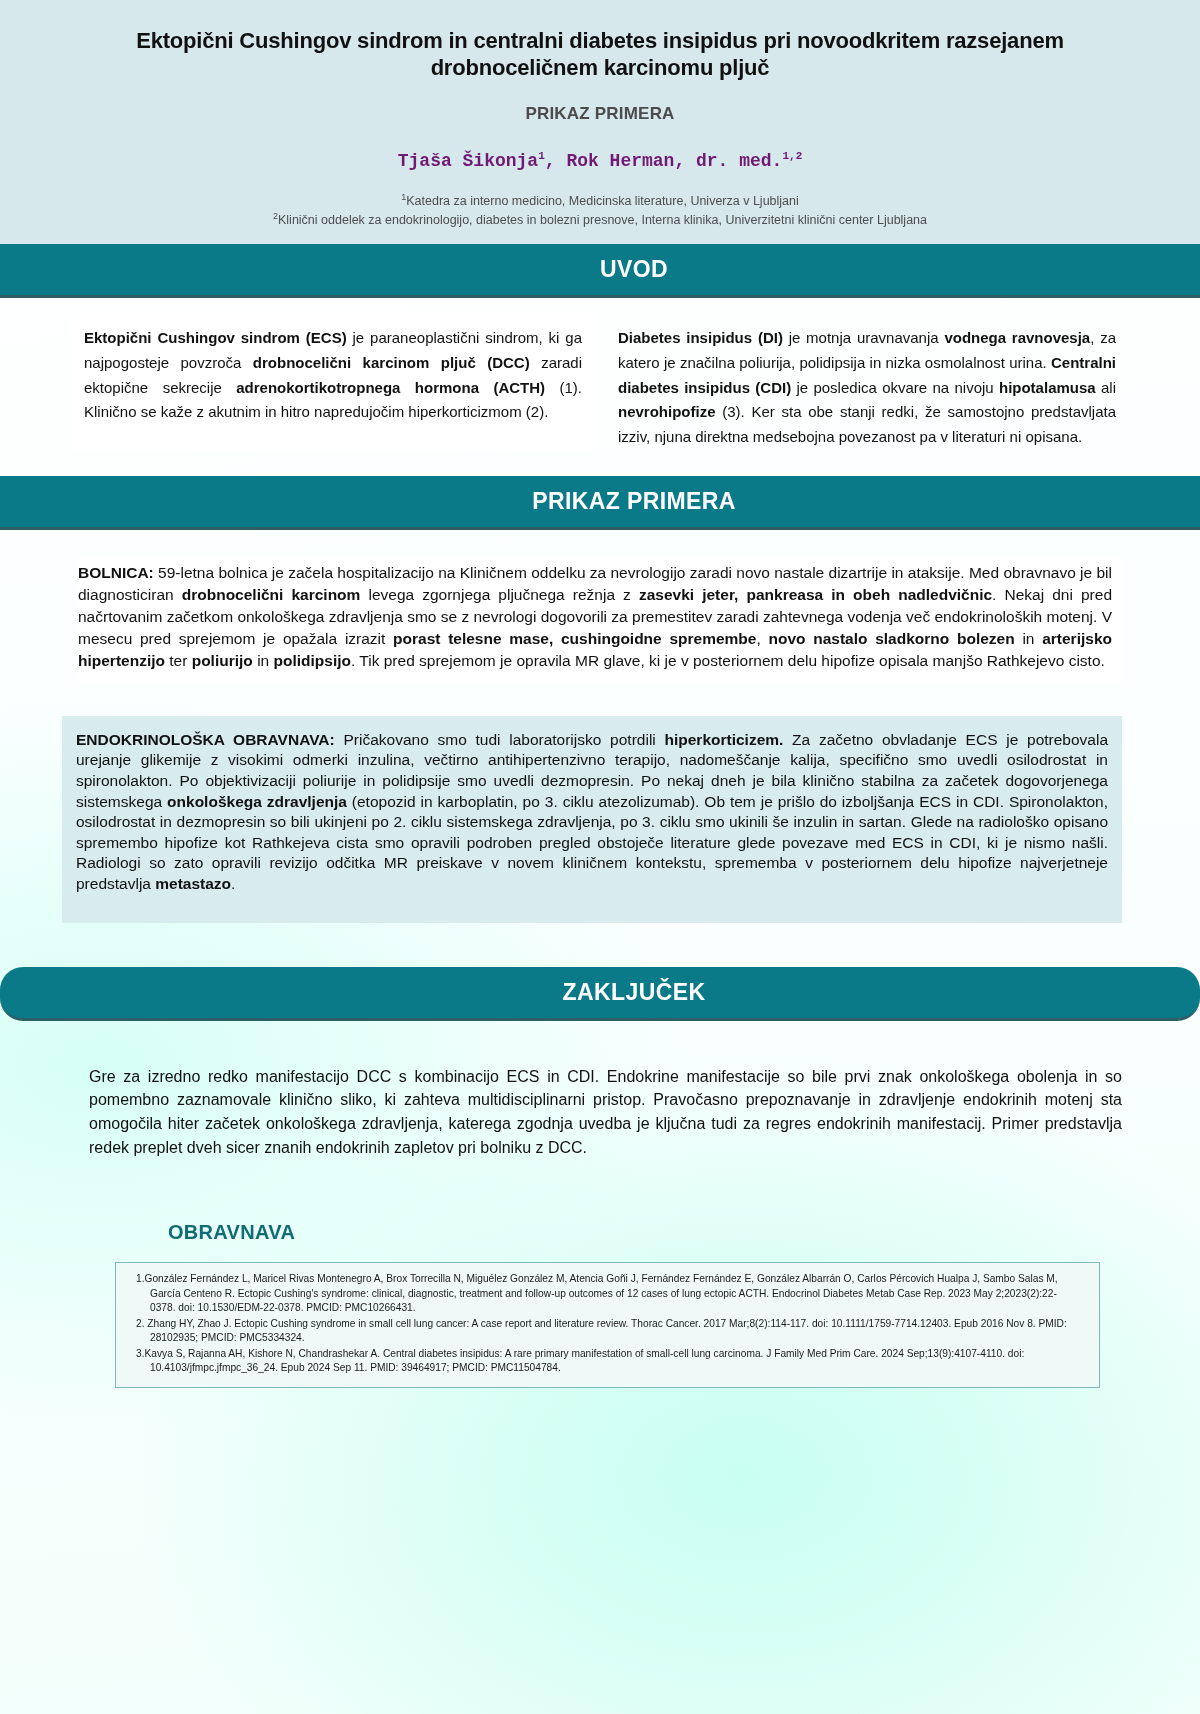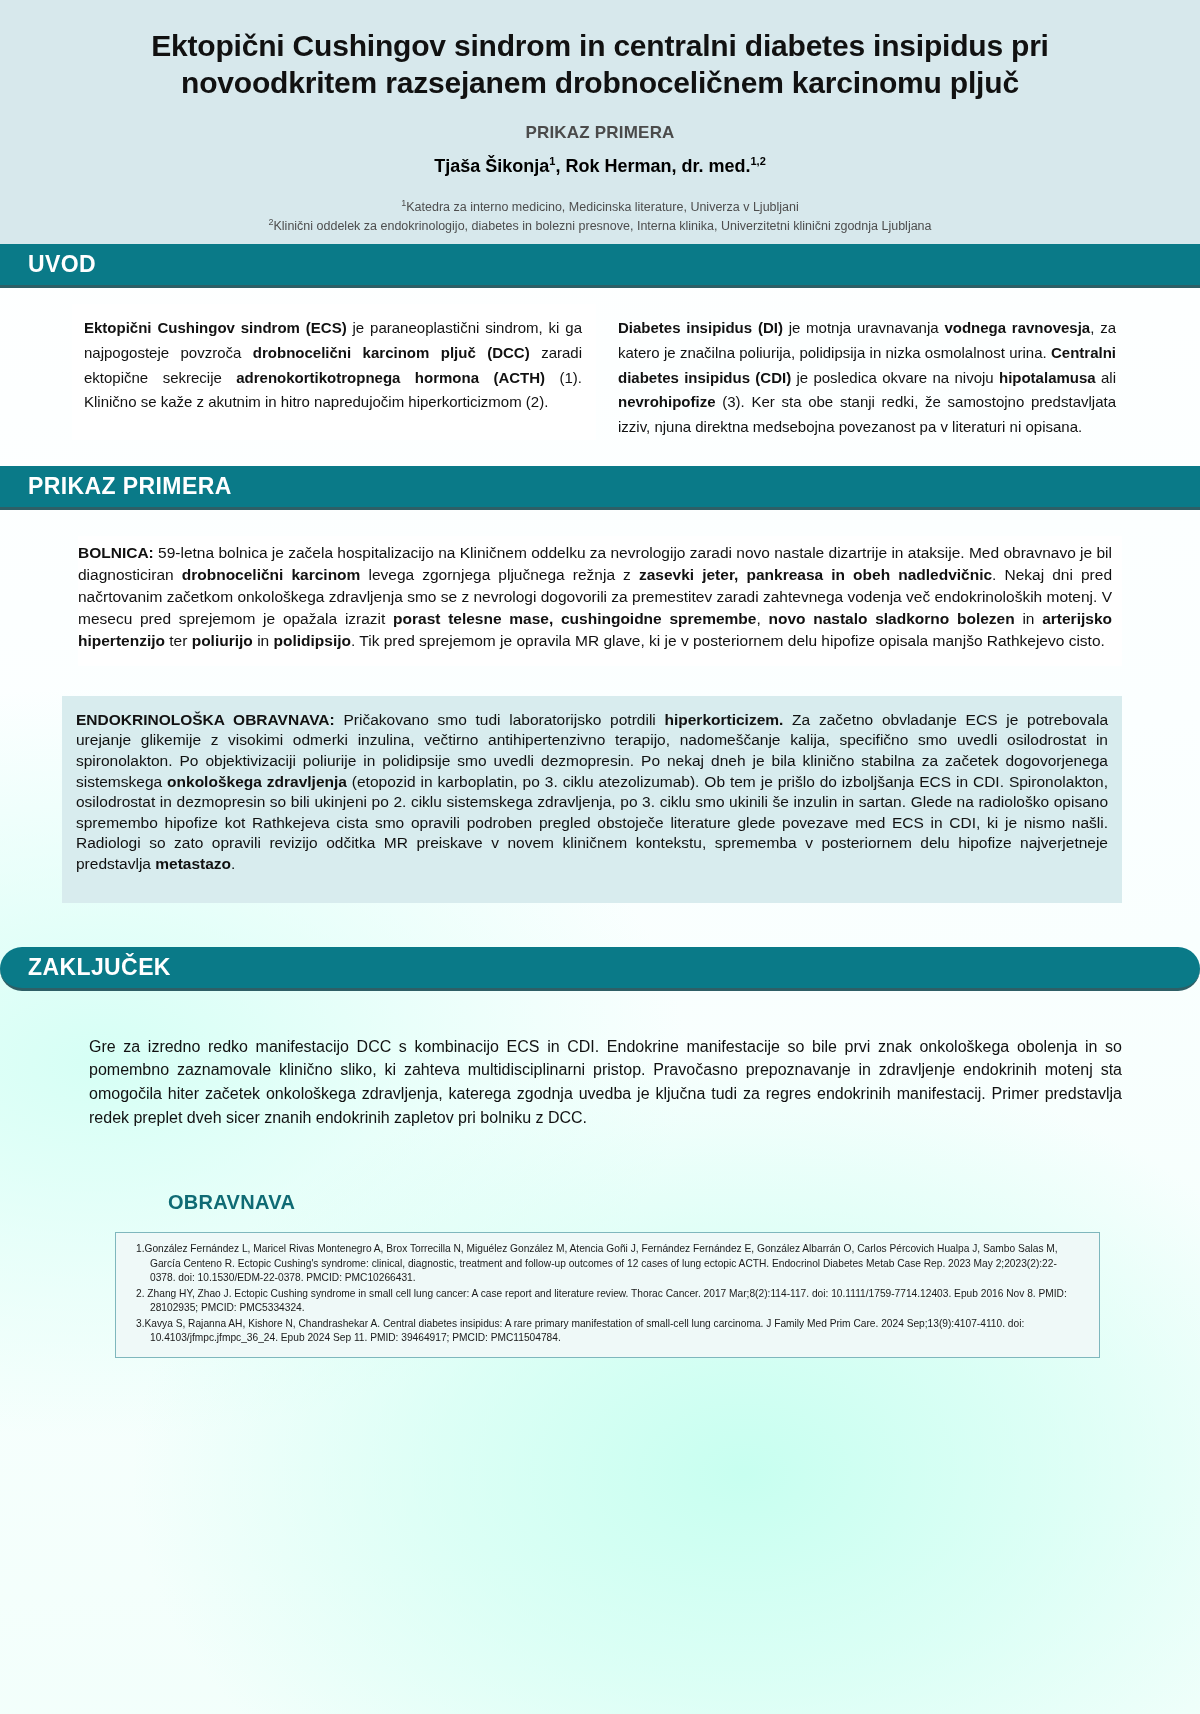--- a/index.html
+++ b/index.html
@@ -30,59 +30,61 @@
   
   .header {
     position: relative;
     background: #d7e8ec;
     padding: 22px 60px 18px 60px;
     height: 244px;
     box-sizing: border-box;
     text-align: center;
   }
   .poster-title {
-    font-size: 30px;
+    font-size: 22px;
     font-weight: bold;
     color: #111111;
     line-height: 1.22;
     letter-spacing: -0.2px;
     margin: 6px auto 0 auto;
     max-width: 1060px;
   }
   .subtitle {
     margin-top: 22px;
     font-size: 17px;
     font-weight: bold;
     color: #4b4b4b;
     letter-spacing: 0.2px;
   }
   .authors {
-    margin-top: 12px;
+    margin-top: 26px;
     font-size: 18px;
     font-weight: bold;
-    color: #000000;
+    color: #701a75;
+    font-family: Liberation Mono, monospace;
   }
   .authors sup { font-size: 11px; font-weight: bold; }
   .affiliations {
     margin-top: 20px;
     font-size: 12.5px;
     color: #4d4d4d;
     line-height: 1.45;
   }
   .affiliations sup { font-size: 9px; }
 
   
   .section-bar {
     background: #0a7a88;
     border-bottom: 3px solid #2e5f66;
-    height: 44px;
+    height: 54px;
     display: flex;
     align-items: center;
-    padding-left: 28px;
-    box-sizing: border-box;
+    padding-left: 68px;
+    box-sizing: border-box;
+    justify-content: center;
   }
   .section-bar .bar-title {
     color: #ffffff;
     font-size: 23px;
     font-weight: bold;
     letter-spacing: 0.4px;
   }
 
   
   .uvod-wrap {
@@ -175,21 +177,21 @@
 <div class="poster">
 
   <div class="header">
     <div class="poster-title">Ektopični Cushingov sindrom in centralni diabetes insipidus pri novoodkritem razsejanem drobnoceličnem karcinomu pljuč</div>
     <div class="subtitle">PRIKAZ PRIMERA</div>
     <div class="authors">
       <span>Tjaša Šikonja</span><sup>1</sup><span>, </span><span>Rok Herman, dr. med.</span><sup>1,2</sup>
     </div>
     <div class="affiliations">
       <div><sup>1</sup><span>Katedra za interno medicino, Medicinska literature, Univerza v Ljubljani</span></div>
-      <div><sup>2</sup><span>Klinični oddelek za endokrinologijo, diabetes in bolezni presnove, Interna klinika, Univerzitetni klinični zgodnja Ljubljana</span></div>
+      <div><sup>2</sup><span>Klinični oddelek za endokrinologijo, diabetes in bolezni presnove, Interna klinika, Univerzitetni klinični center Ljubljana</span></div>
     </div>
   </div>
 
   <div class="section-bar">
     <span class="bar-title">UVOD</span>
   </div>
   <div class="uvod-wrap">
     <div class="uvod-col left"><b>Ektopični Cushingov sindrom (ECS)</b> je paraneoplastični sindrom, ki ga najpogosteje povzroča <b>drobnocelični karcinom pljuč (DCC)</b> zaradi ektopične sekrecije <b>adrenokortikotropnega hormona (ACTH)</b> (1). Klinično se kaže z akutnim in hitro napredujočim hiperkorticizmom (2).</div>
     <div class="uvod-col right"><b>Diabetes insipidus (DI)</b> je motnja uravnavanja <b>vodnega ravnovesja</b>, za katero je značilna poliurija, polidipsija in nizka osmolalnost urina. <b>Centralni diabetes insipidus (CDI)</b> je posledica okvare na nivoju <b>hipotalamusa</b> ali <b>nevrohipofize</b> (3). Ker sta obe stanji redki, že samostojno predstavljata izziv, njuna direktna medsebojna povezanost pa v literaturi ni opisana.</div>
   </div>

